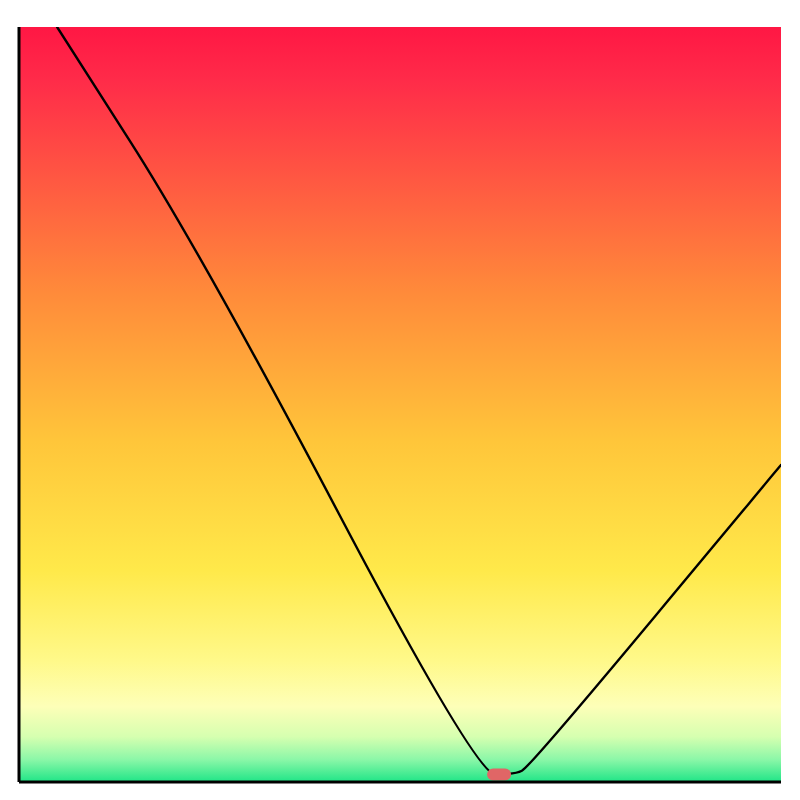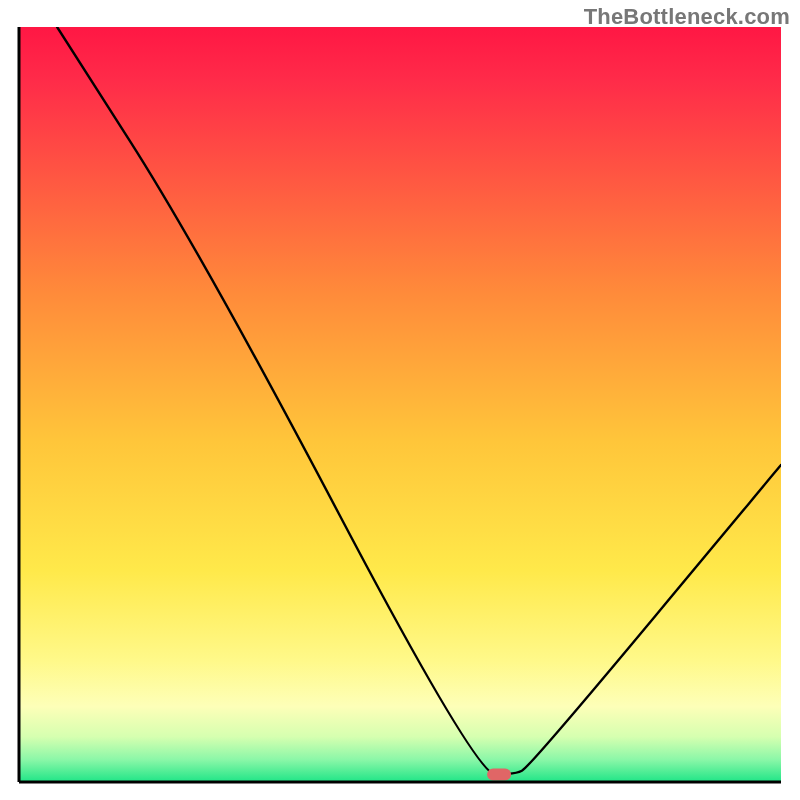--- a/index.html
+++ b/index.html
@@ -26,21 +26,20 @@
     letter-spacing: 0.2px;
   }
   svg {
     display: block;
   }
 </style>
 </head>
 <body>
 
 <div class="chart-container">
-  <div class="watermark">TheBottleneck.com</div>
   <svg id="chart-svg" width="800" height="800" viewBox="0 0 800 800">
     <defs>
       <linearGradient id="bg-grad" x1="0" y1="0" x2="0" y2="1">
           <stop offset="0.00%" stop-color="#ff1744"></stop>
           <stop offset="7.00%" stop-color="#ff2b49"></stop>
           <stop offset="35.00%" stop-color="#ff8a3a"></stop>
           <stop offset="55.00%" stop-color="#ffc63a"></stop>
           <stop offset="72.00%" stop-color="#ffe94a"></stop>
           <stop offset="84.00%" stop-color="#fff98a"></stop>
           <stop offset="90.00%" stop-color="#fdffb8"></stop>

